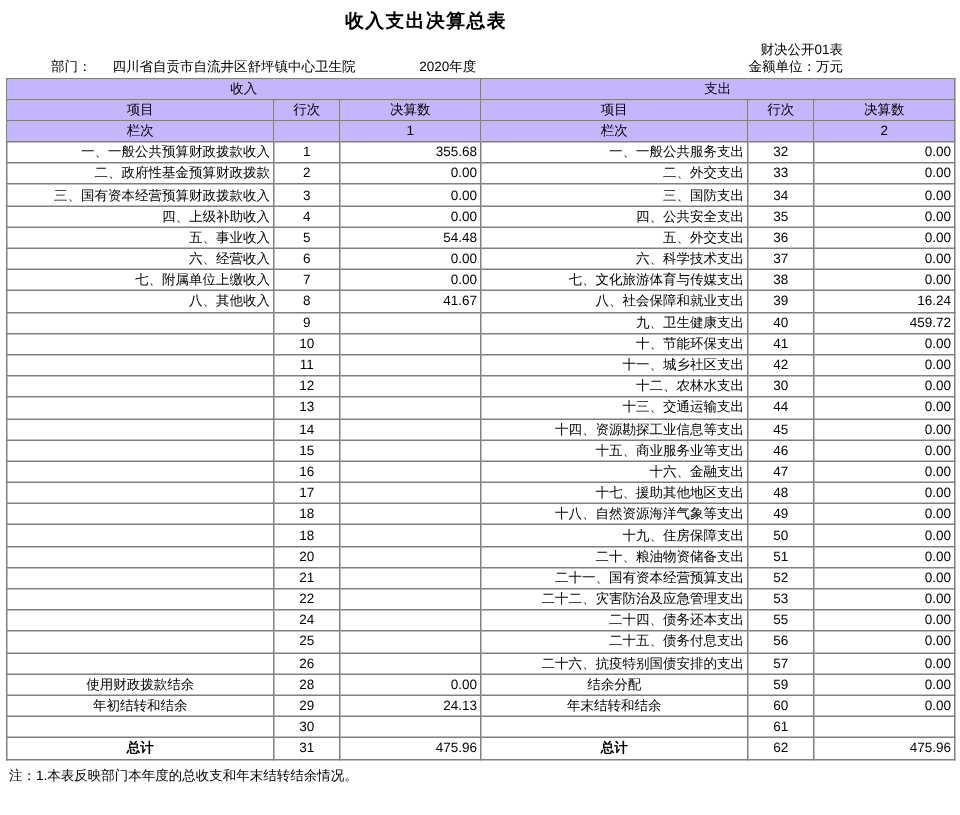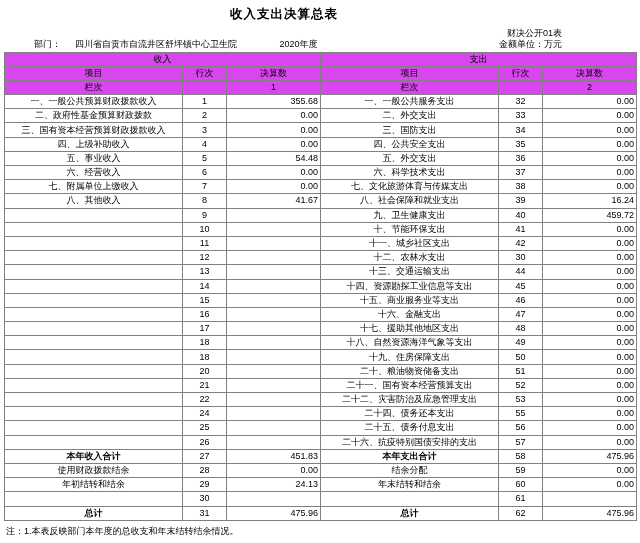--- a/index.html
+++ b/index.html
@@ -43,23 +43,23 @@
     font-weight:normal;
     padding:0 2px;
     height:13.2px;
     line-height:13px;
     overflow:hidden;
     white-space:nowrap;
     background:#ffffff;
   }
   .ctr{text-align:center;}
   .rgt{text-align:right;}
-  .lft{text-align:center;}
+  .lft{text-align:right;}
   .bold{font-weight:bold;}
-  .hdr{background:#d946ef;text-align:center;}
+  .hdr{background:#c4b5fd;text-align:center;}
   col.c-item{width:178px;}
   col.c-row{width:44px;}
   col.c-amt{width:94px;}
   .notes{
     margin-top:4px;
     font-size:9px;
     line-height:1.55;
     padding-left:2px;
   }
   .notes div{white-space:nowrap;}
@@ -306,28 +306,20 @@
         </tr>
         <tr>
           <td class="lft"></td>
           <td class="ctr">26</td>
           <td class="rgt"></td>
           <td class="lft">二十六、抗疫特别国债安排的支出</td>
           <td class="ctr">57</td>
           <td class="rgt">0.00</td>
         </tr>
         <tr>
-          <td class="ctr bold">本年收入合计</td>
-          <td class="ctr">27</td>
-          <td class="rgt">451.83</td>
-          <td class="ctr bold">本年支出合计</td>
-          <td class="ctr">58</td>
-          <td class="rgt">475.96</td>
-        </tr>
-        <tr>
           <td class="ctr">使用财政拨款结余</td>
           <td class="ctr">28</td>
           <td class="rgt">0.00</td>
           <td class="ctr">结余分配</td>
           <td class="ctr">59</td>
           <td class="rgt">0.00</td>
         </tr>
         <tr>
           <td class="ctr">年初结转和结余</td>
           <td class="ctr">29</td>

